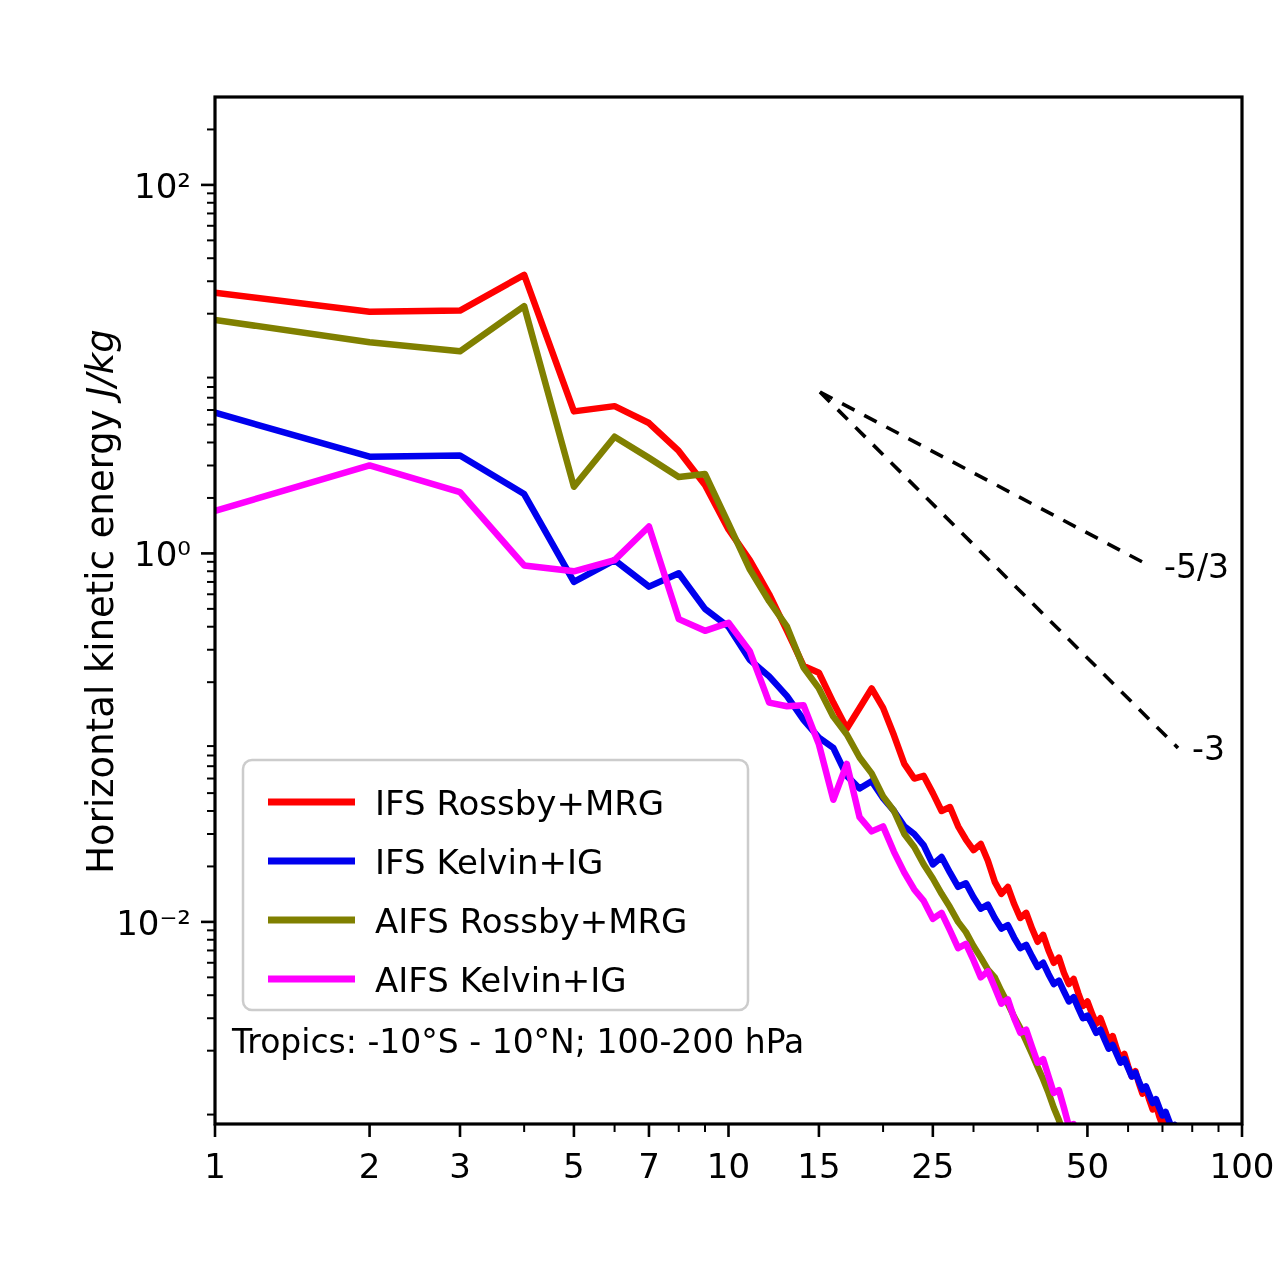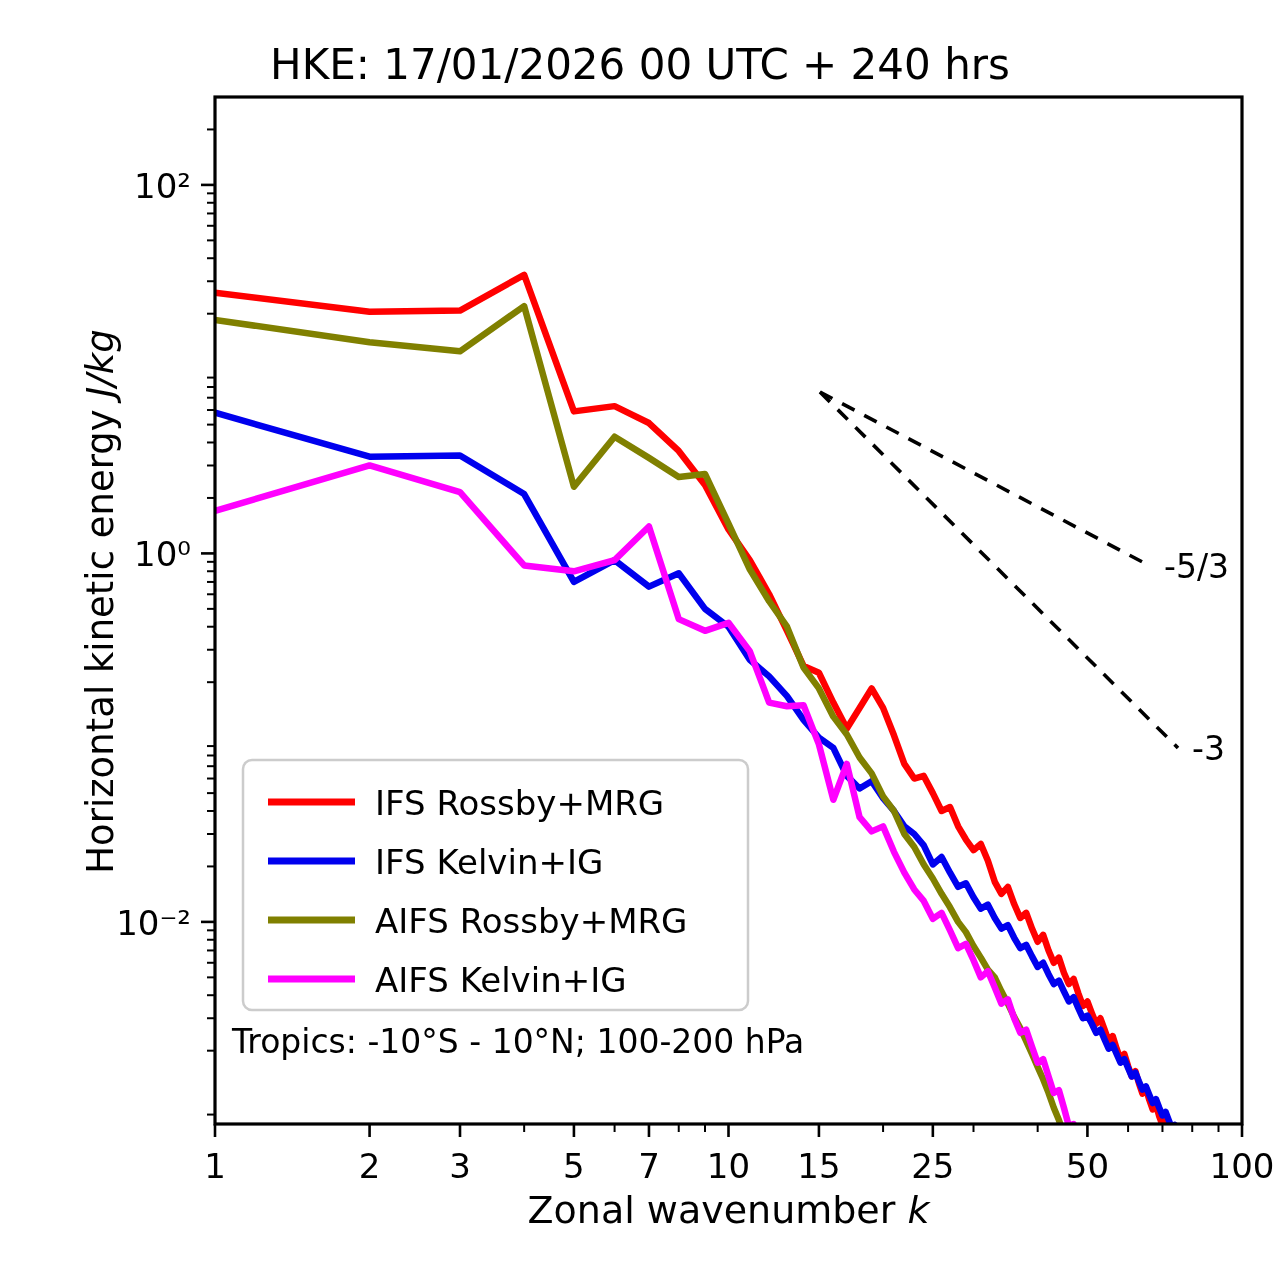--- a/index.html
+++ b/index.html
@@ -21,25 +21,23 @@
   .tick{stroke:#000;stroke-width:2.6;}
   .tickm{stroke:#000;stroke-width:2.0;}
   .curve{fill:none;stroke-width:6.5;stroke-linejoin:round;stroke-linecap:round;}
   .ref{fill:none;stroke:#000;stroke-width:3.6;stroke-dasharray:14 11;}
 </style>
 </head>
 <body>
 
 <div id="fig">
 
-  <div id="plot-title">HKE: 17/01/2026 00 UTC + 240 hrs</div>
 
   <div id="ylabel"><span>Horizontal kinetic energy </span><span class="ital">J/kg</span></div>
 
-  <div id="xlabel"><span>Zonal wavenumber </span><span class="ital">k</span></div>
 
   <svg id="canvas" width="1280" height="1288">
     <defs>
       <clipPath id="plotclip">
           <rect x="215" y="97" width="1027" height="1027"></rect>
         </clipPath>
     </defs>
     <g id="g-curves" clip-path="url(#plotclip)">
         <path d="M215.00,292.70 L369.58,311.72 L460.00,310.55 L524.16,274.84 L573.92,411.38 L614.58,406.13 L648.96,423.03 L678.74,450.91 L705.00,485.03 L728.50,529.39 L749.76,560.07 L769.16,594.28 L787.01,630.83 L803.54,665.95 L818.92,672.76 L833.32,702.58 L846.84,728.58 L859.58,707.92 L871.64,688.42 L883.08,707.92 L893.96,735.28 L904.33,763.94 L914.25,778.53 L923.74,775.90 L932.84,793.11 L941.59,810.97 L950.01,807.07 L958.12,826.36 L965.94,839.51 L973.50,850.19 L980.81,843.92 L987.89,860.65 L994.76,881.83 L1001.41,893.84 L1007.88,886.83 L1014.16,904.04 L1020.27,917.99 L1026.22,912.83 L1032.01,928.57 L1037.66,941.78 L1043.16,934.90 L1048.54,950.44 L1053.79,962.77 L1058.91,957.61 L1063.92,972.70 L1068.83,984.03 L1073.62,978.98 L1078.32,993.24 L1082.92,1005.90 L1087.42,1001.45 L1091.84,1013.07 L1096.17,1023.76 L1100.42,1018.24 L1104.58,1029.69 L1108.68,1041.26 L1112.69,1036.09 L1116.64,1048.70 L1120.52,1059.11 L1124.33,1053.95 L1128.08,1066.07 L1131.77,1076.41 L1135.39,1071.08 L1138.96,1083.33 L1142.47,1093.58 L1145.93,1088.29 L1149.34,1099.99 L1152.69,1109.41 L1155.99,1104.56 L1159.25,1116.37 L1162.46,1125.01 L1165.62,1120.10 L1168.74,1131.33 L1171.82,1139.39 L1174.85,1134.68 L1177.84,1145.70 L1180.80,1153.98 L1183.71,1149.73 L1186.59,1160.02 L1189.43,1168.28 L1192.24,1163.23 L1195.01,1173.68 L1197.74,1181.49 L1200.45,1177.49 L1203.12,1187.89 L1205.76,1194.86 L1208.36,1190.15 L1210.94,1199.86 L1213.49,1208.00 L1216.01,1202.48 L1218.50,1210.91 L1220.97,1220.34 L1223.41,1213.93 L1225.82,1223.74 L1228.20,1231.02 L1230.56,1227.30 L1232.90,1234.93 L1235.21,1241.17 L1237.49,1236.95 L1239.76,1243.36 L1242.00,1247.93 " class="curve" stroke="#ff0000"></path>
         <path d="M215.00,412.74 L369.58,456.66 L460.00,455.48 L524.16,494.03 L573.92,581.94 L614.58,560.07 L648.96,586.65 L678.74,573.28 L705.00,608.87 L728.50,626.72 L749.76,659.67 L769.16,676.40 L787.01,696.14 L803.54,719.79 L818.92,737.65 L833.32,747.88 L846.84,775.90 L859.58,788.45 L871.64,781.24 L883.08,798.07 L893.96,810.97 L904.33,826.36 L914.25,833.99 L923.74,845.44 L932.84,864.46 L941.59,857.01 L950.01,872.67 L958.12,886.83 L965.94,883.29 L973.50,897.29 L980.81,908.65 L987.89,904.68 L994.76,917.99 L1001.41,928.57 L1007.88,925.16 L1014.16,937.78 L1020.27,948.18 L1026.22,944.92 L1032.01,956.37 L1037.66,966.88 L1043.16,962.77 L1048.54,974.22 L1053.79,984.03 L1058.91,980.63 L1063.92,991.31 L1068.83,1001.45 L1073.62,997.24 L1078.32,1008.22 L1082.92,1018.24 L1087.42,1015.61 L1091.84,1023.76 L1096.17,1032.83 L1100.42,1029.69 L1104.58,1039.50 L1108.68,1048.70 L1112.69,1044.89 L1116.64,1053.95 L1120.52,1062.75 L1124.33,1059.11 L1128.08,1068.04 L1131.77,1076.41 L1135.39,1072.64 L1138.96,1081.54 L1142.47,1089.58 L1145.93,1086.39 L1149.34,1094.96 L1152.69,1103.01 L1155.99,1099.25 L1159.25,1107.76 L1162.46,1115.47 L1165.62,1111.95 L1168.74,1120.10 L1171.82,1128.10 L1174.85,1125.01 L1177.84,1132.43 L1180.80,1140.61 L1183.71,1137.00 L1186.59,1144.40 L1189.43,1152.54 L1192.24,1148.36 L1195.01,1156.95 L1197.74,1164.88 L1200.45,1161.61 L1203.12,1168.28 L1205.76,1175.56 L1208.36,1171.84 L1210.94,1179.46 L1213.49,1187.89 L1216.01,1183.57 L1218.50,1192.47 L1220.97,1199.86 L1223.41,1194.86 L1225.82,1202.48 L1228.20,1210.91 L1230.56,1208.00 L1232.90,1213.93 L1235.21,1220.34 L1237.49,1217.07 L1239.76,1223.74 L1242.00,1232.95 " class="curve" stroke="#0000ee"></path>

